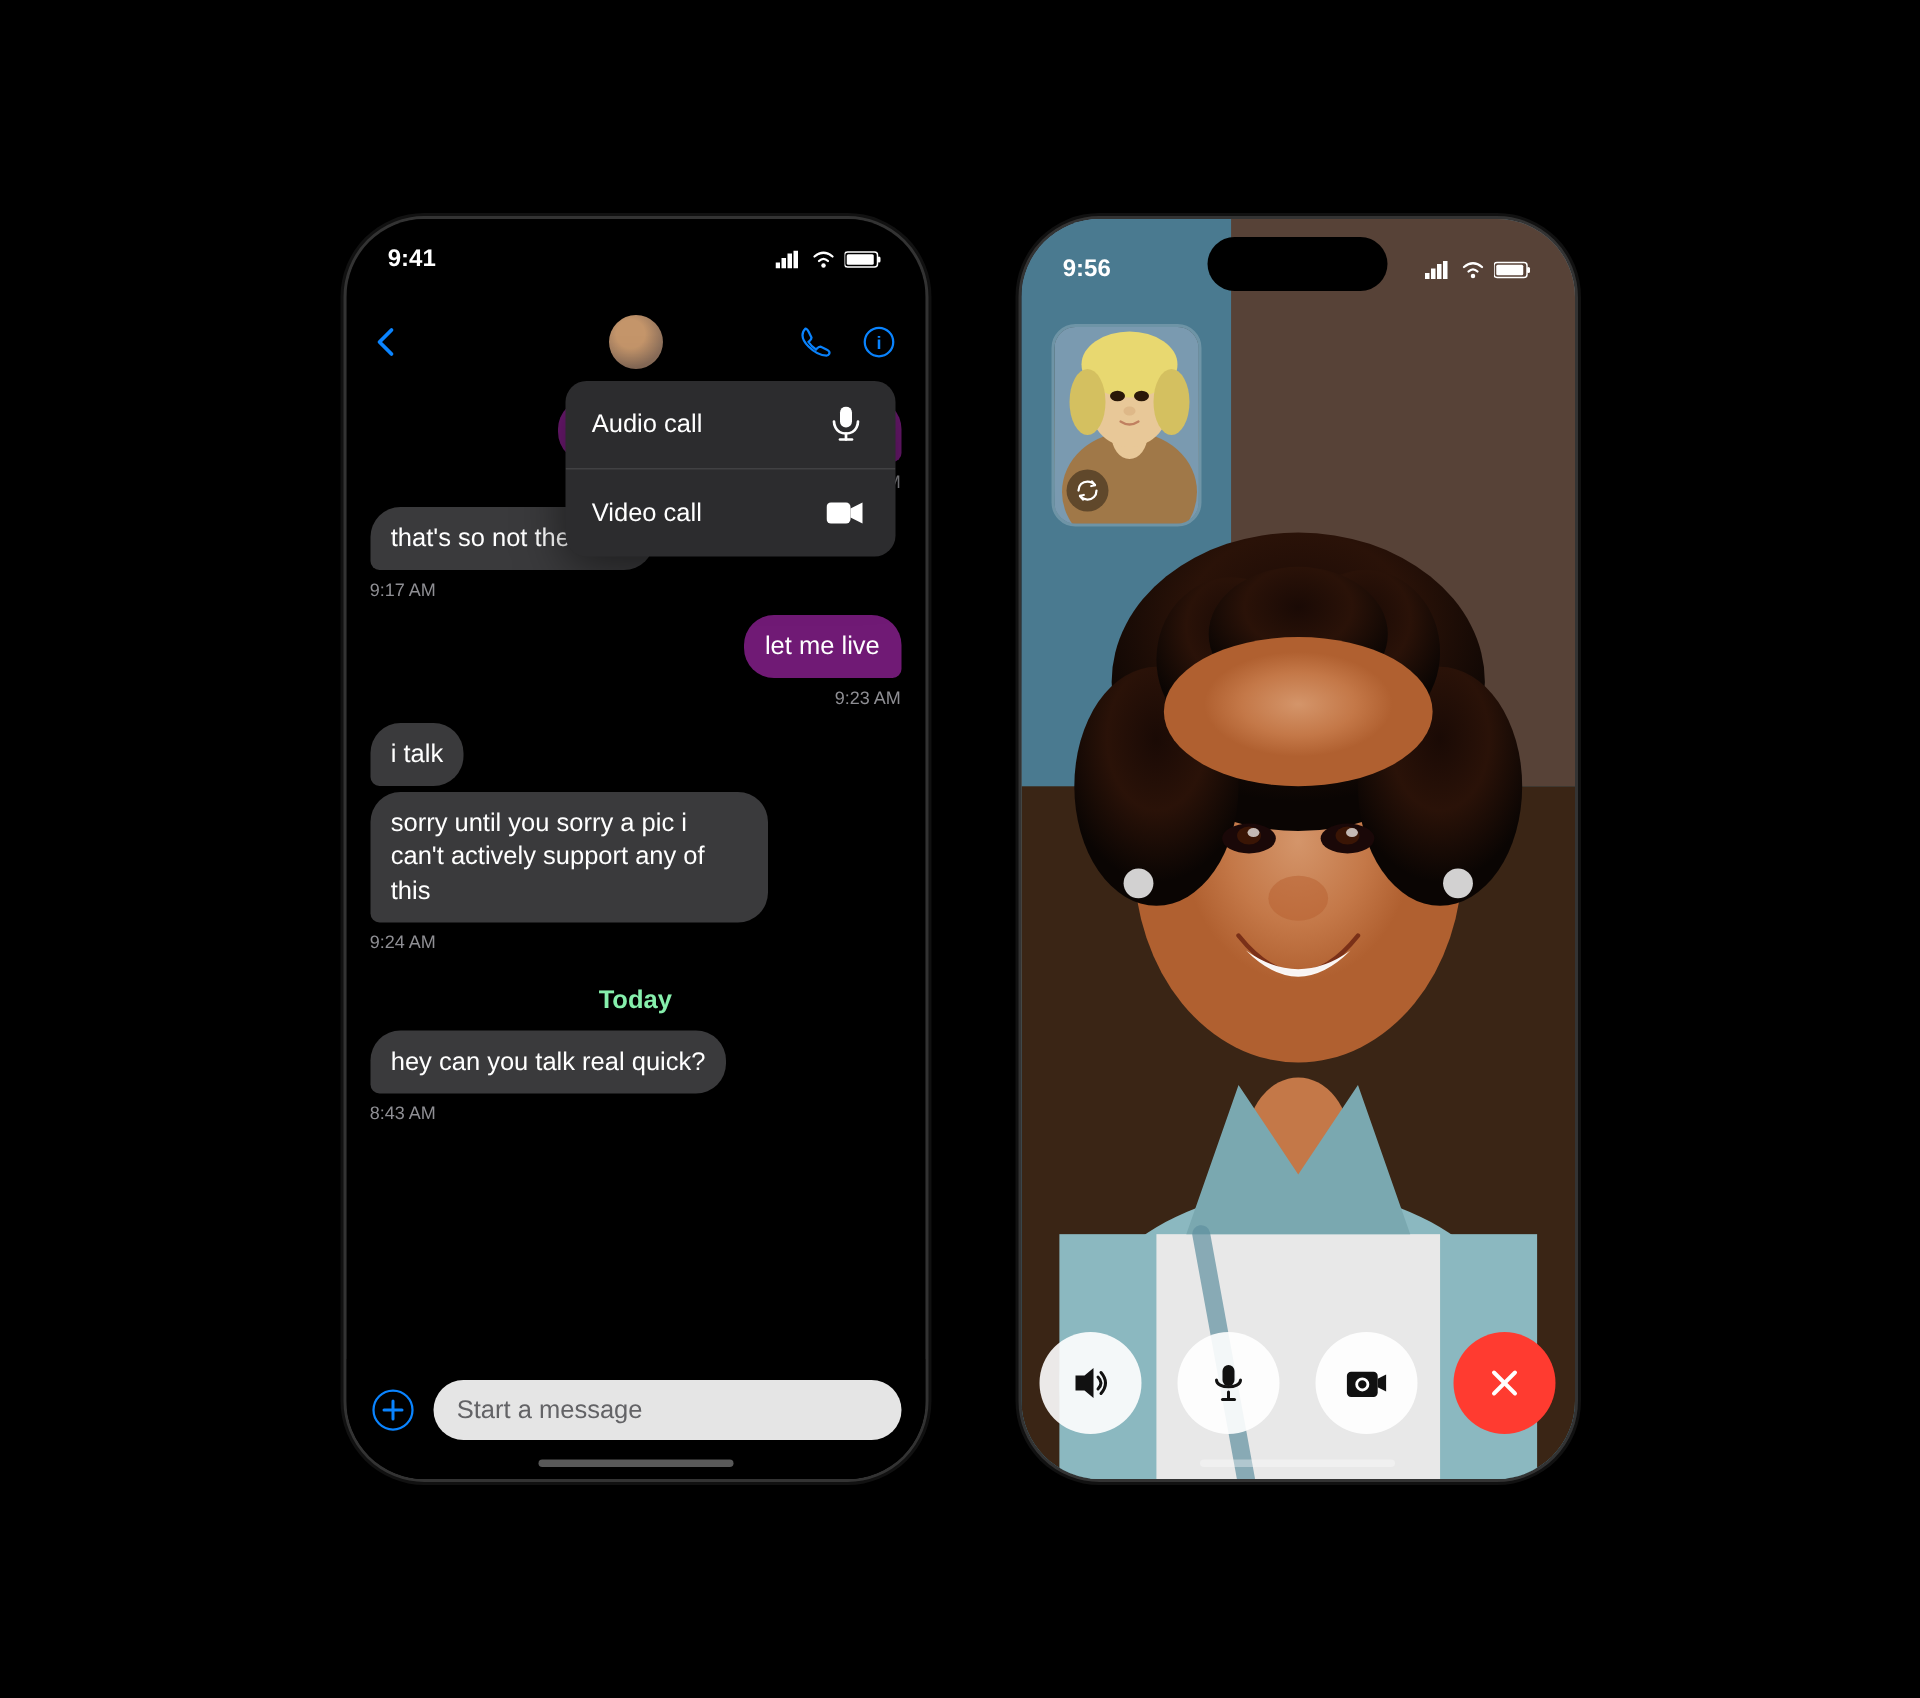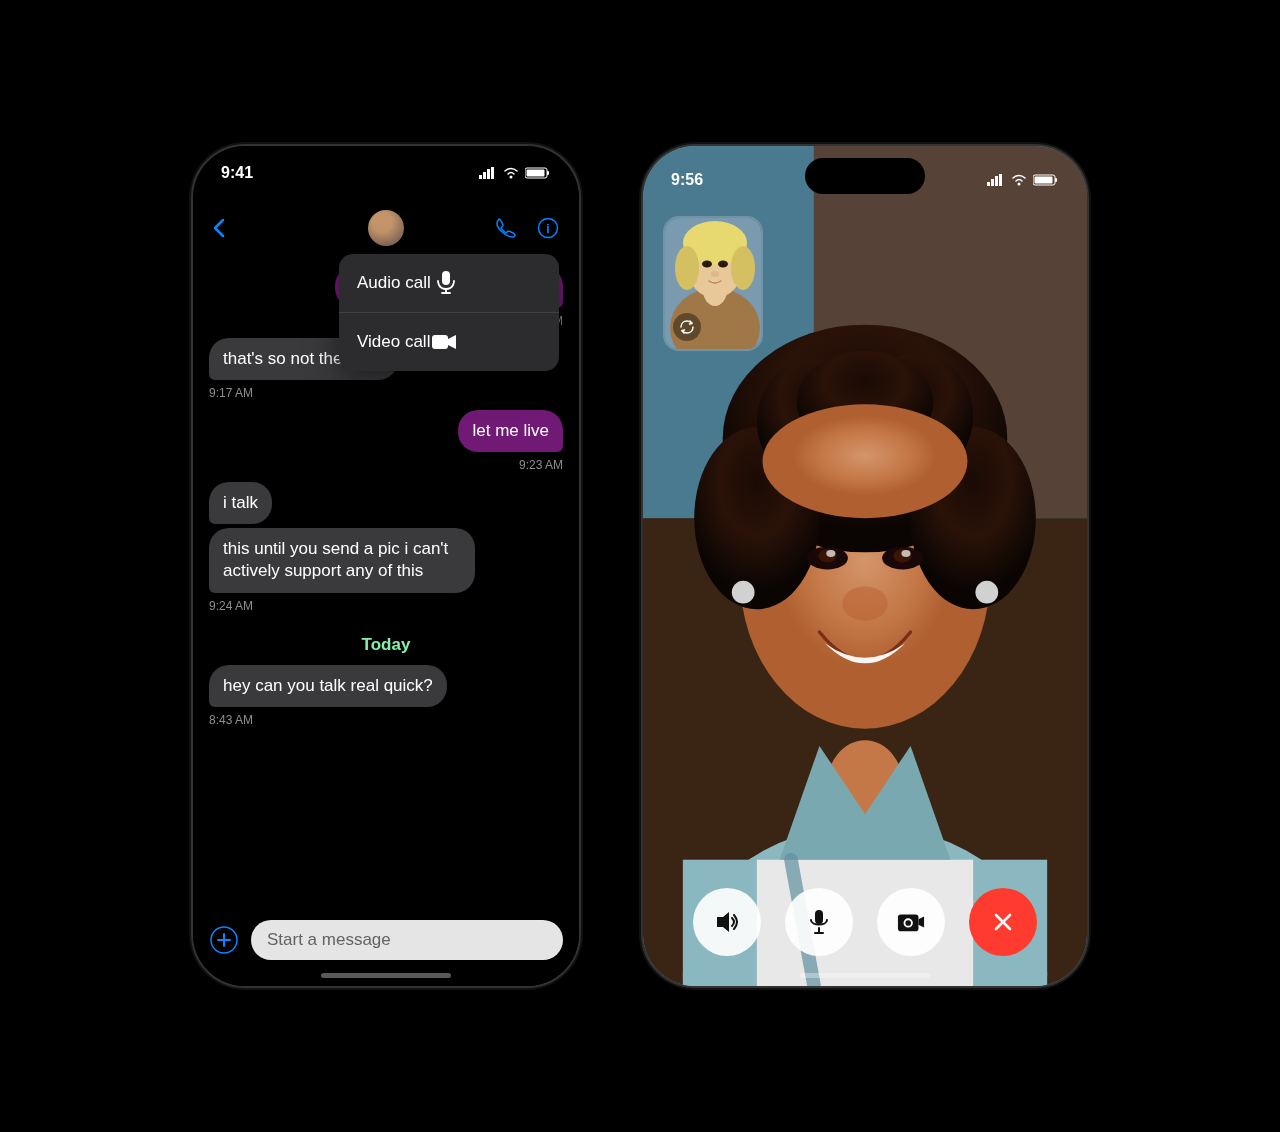--- a/index.html
+++ b/index.html
@@ -24,21 +24,21 @@
       overflow: hidden;
       box-shadow: 0 0 0 2px #111, 0 20px 60px rgba(0,0,0,0.8);
     }
 
     .phone-left {
       width: 390px;
       height: 844px;
     }
 
     .phone-right {
-      width: 448px;
+      width: 373px;
       height: 844px;
       padding-left: 28px;
     }
 
     
     .dynamic-island {
       position: absolute;
       top: 12px;
       left: 50%;
       transform: translateX(-50%);
@@ -143,21 +143,21 @@
       border-radius: 14px;
       overflow: hidden;
       z-index: 20;
       width: 220px;
       box-shadow: 0 8px 32px rgba(0,0,0,0.5);
     }
 
     .dropdown-item {
       display: flex;
       align-items: center;
-      justify-content: flex-start;
+      justify-content: space-between;
       padding: 14px 18px;
       color: #fff;
       font-size: 17px;
     }
 
     .dropdown-item:first-child {
       border-bottom: 1px solid rgba(255,255,255,0.1);
     }
 
     .dropdown-icon {
@@ -516,21 +516,21 @@
       <div class="msg-time sent">9:23 AM</div>
 
       <div class="msg-row received">
         <div class="bubble received">
           <span>i talk</span>
         </div>
       </div>
 
       <div class="msg-row received">
         <div class="bubble received">
-          <span>this until you send a pic i can't actively support any of this</span>
+          <span>sorry until you sorry a pic i can't actively support any of this</span>
         </div>
       </div>
       <div class="msg-time received">9:24 AM</div>
 
       <div class="day-divider">Today</div>
 
       <div class="msg-row received">
         <div class="bubble received">
           <span>hey can you talk real quick?</span>
         </div>

